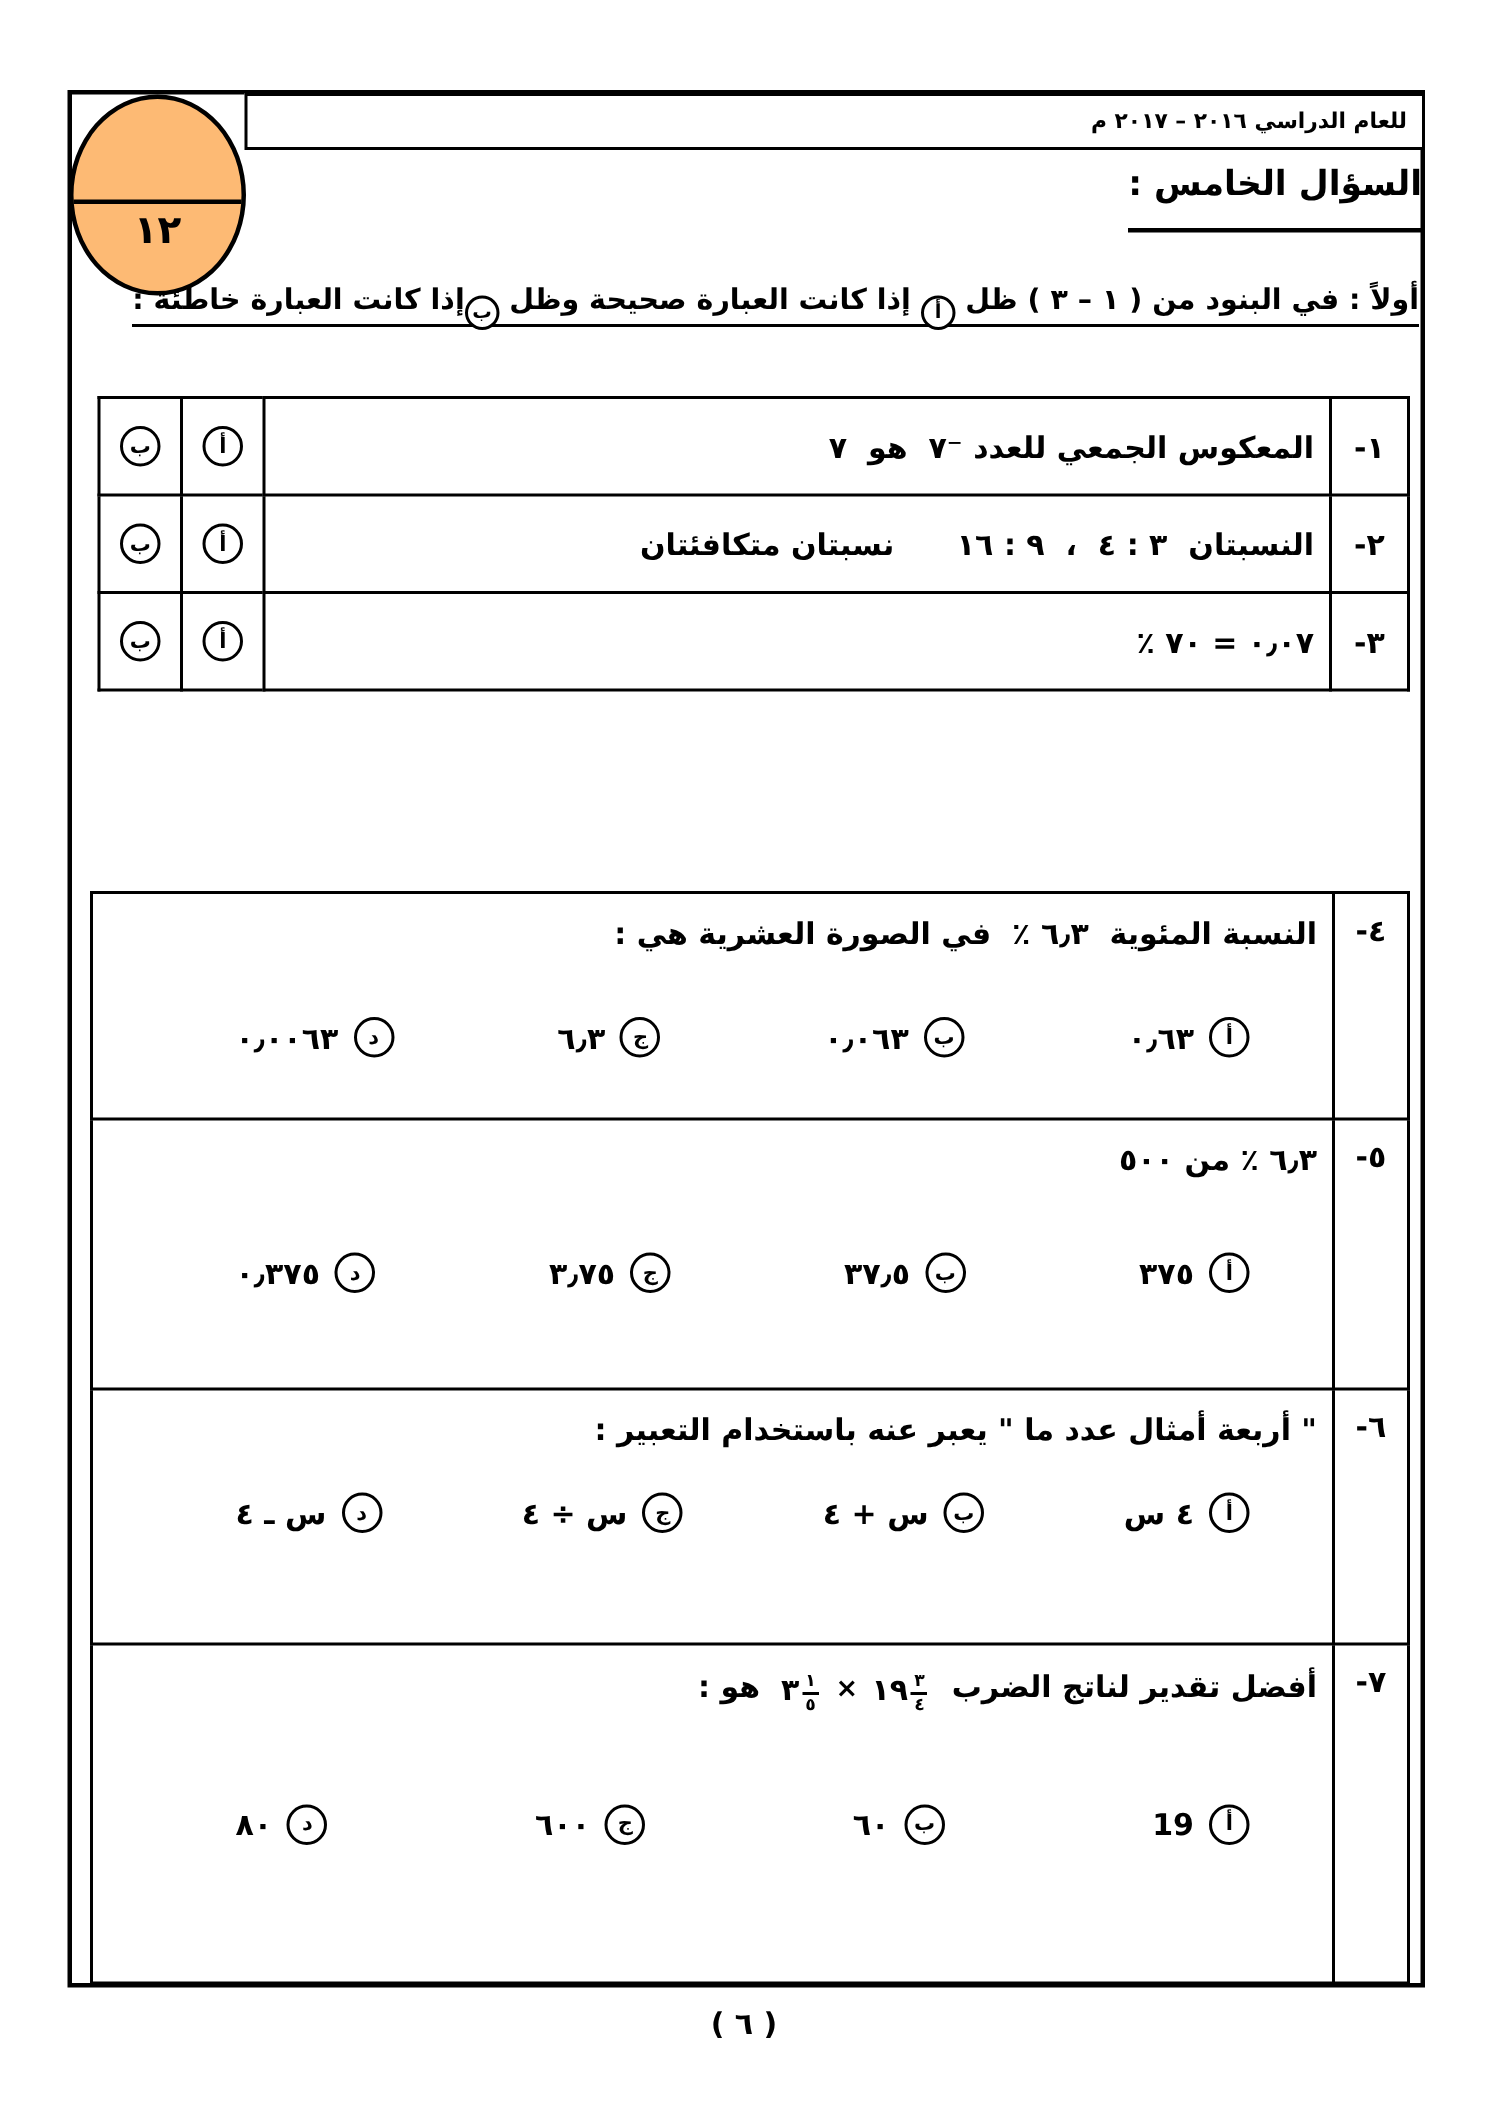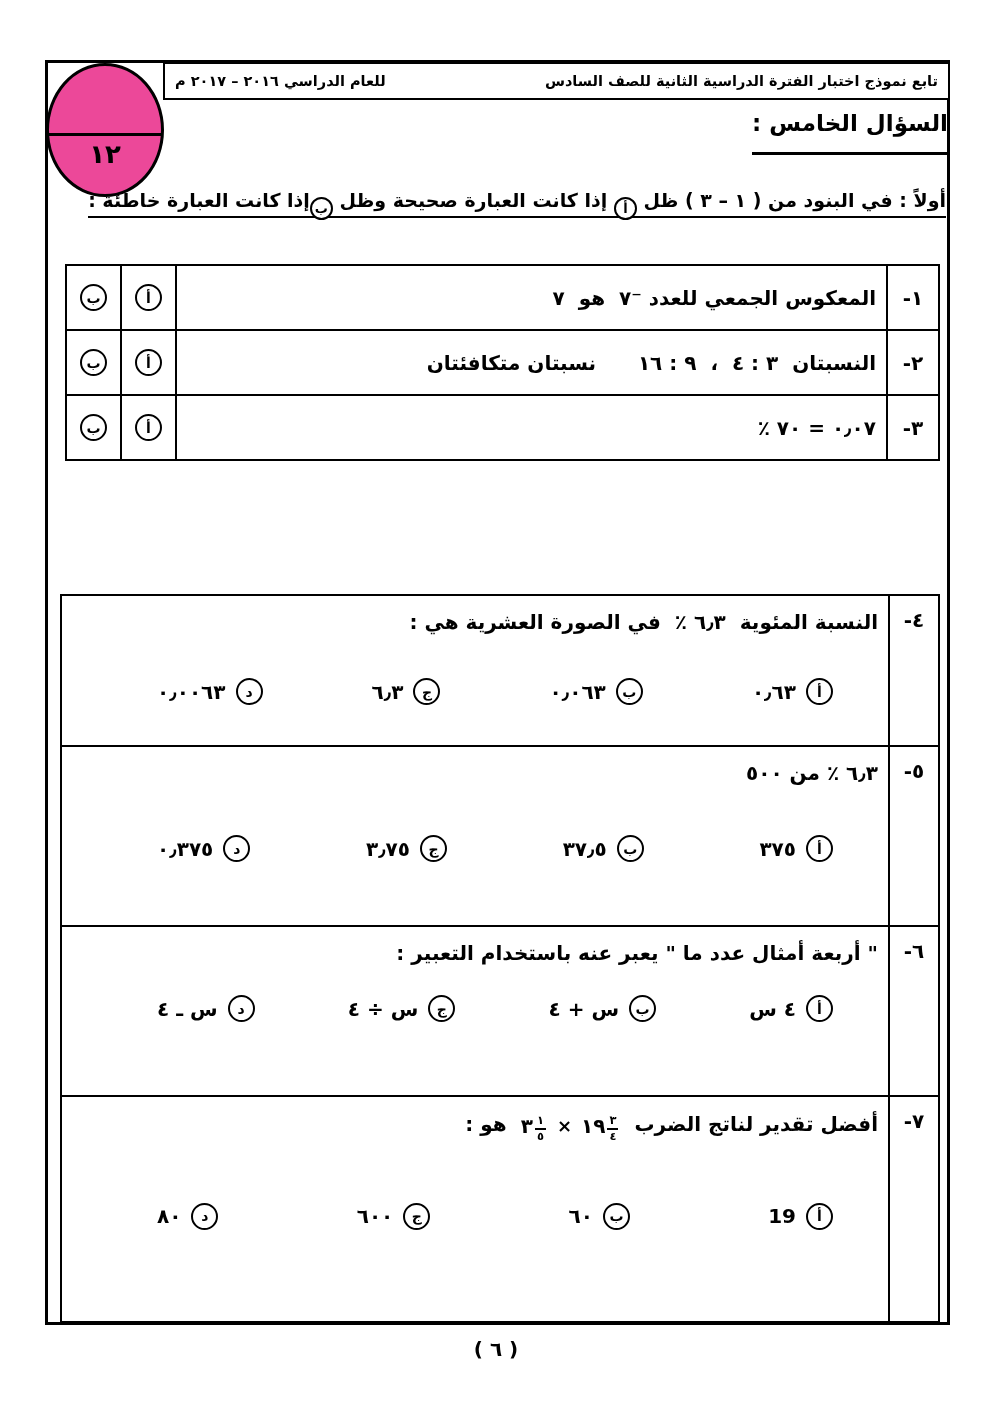--- a/index.html
+++ b/index.html
@@ -7,21 +7,21 @@
     width:992px;height:1403px;position:relative;background:#ffffff;color:#000;
     font-family:"DejaVu Sans","Liberation Sans",sans-serif;font-weight:bold;
     overflow:hidden;
   }
   .outer-border{position:absolute;left:45px;top:60px;width:899px;height:1259px;border:3px solid #000;}
   .header-box{
     position:absolute;left:163px;top:62px;width:763px;height:34px;border:2px solid #000;background:#fff;
     display:flex;direction:rtl;justify-content:space-between;align-items:center;
     padding:0 10px;font-size:14.5px;z-index:3;
   }
-  .score-circle{position:absolute;left:46px;top:63px;width:112px;height:128px;border:3px solid #000;border-radius:50%;background:#ec4899;z-index:4;}
+  .score-circle{position:absolute;left:46px;top:63px;width:112px;height:128px;border:3px solid #000;border-radius:50%;background:#fdba74;z-index:4;}
   .chord{position:absolute;left:0;right:0;top:52%;border-top:3px solid #000;}
   .score{position:absolute;top:57%;left:0;width:100%;text-align:center;font-size:26px;}
   .section-title{position:absolute;top:110px;right:44px;direction:rtl;font-size:23px;border-bottom:3px solid #000;padding-bottom:16px;}
   .instr1{position:absolute;top:189px;right:46px;left:48px;direction:rtl;text-align:right;font-size:19px;white-space:nowrap;}
   .u{border-bottom:2.5px solid #000;padding-bottom:5px;}
   .inline-circ{
     display:inline-flex;width:23px;height:23px;border:2px solid #000;border-radius:50%;
     align-items:center;justify-content:center;font-size:13px;vertical-align:-6px;box-sizing:border-box;background:#fff;
   }
   table{border-collapse:collapse;table-layout:fixed;}
@@ -56,21 +56,20 @@
   .footer{position:absolute;top:1337px;left:0;width:100%;text-align:center;font-size:20px;direction:rtl;letter-spacing:2px;}
 </style>
 </head>
 <body>
 
 <div>
 
   <div class="outer-border"></div>
 
   <div class="header-box">
-    <span>تابع نموذج اختبار الفترة الدراسية الثانية  للصف السادس</span>
     <span>للعام الدراسي ٢٠١٦ – ٢٠١٧ م</span>
   </div>
 
   <div class="score-circle">
     <div class="chord"></div>
     <div class="score">١٢</div>
   </div>
 
   <div class="section-title">السؤال الخامس :</div>
 

